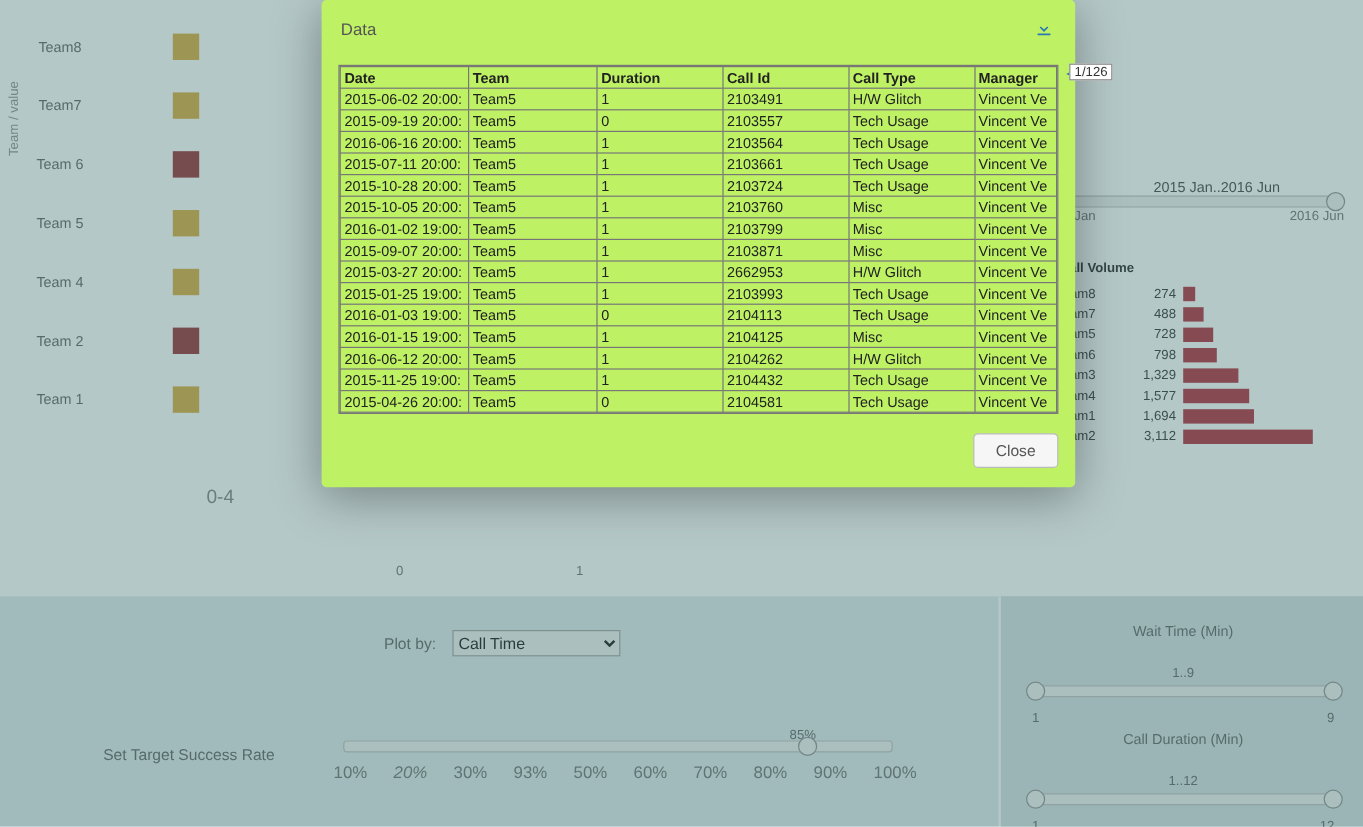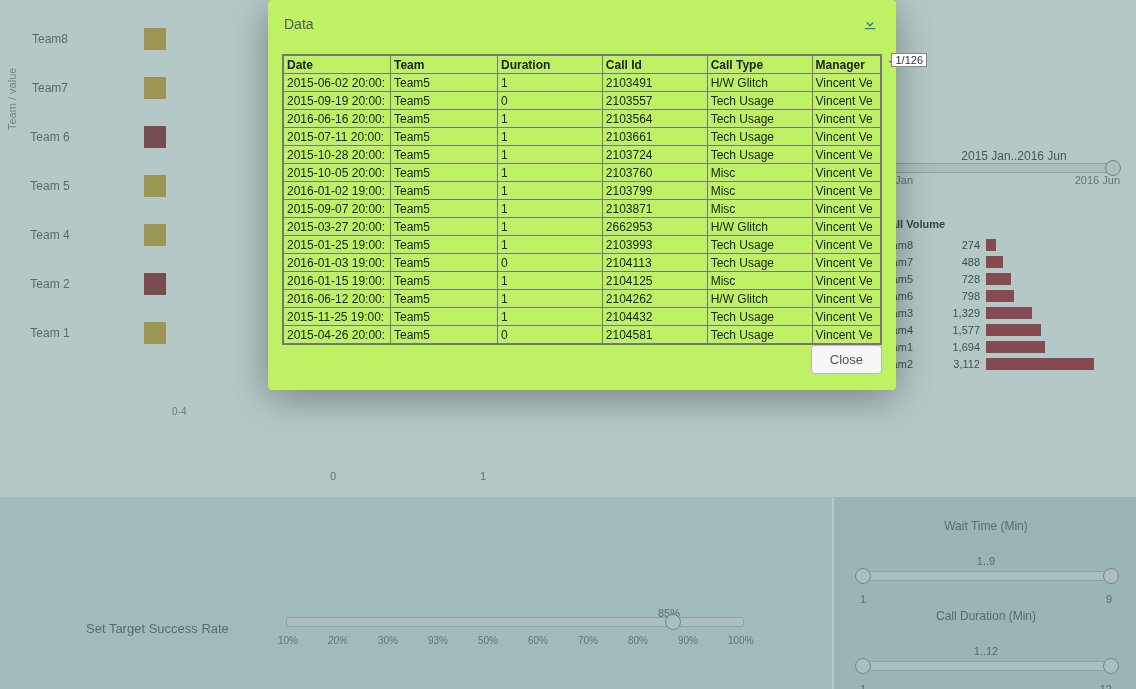--- a/index.html
+++ b/index.html
@@ -7,21 +7,21 @@
 
 .left-chart{position:absolute;left:0;top:0;width:240px;height:420px}
 .left-chart .ylab{position:absolute;left:6px;top:130px;transform:rotate(-90deg);transform-origin:left top;font-size:11px;color:#888}
 .team-rows{position:absolute;left:20px;top:14px;width:210px}
 .team-row{height:49px;display:flex;align-items:center}
 .team-row .name{width:60px;text-align:center;font-size:12px;color:#555}
 .team-row .sw-wrap{flex:1;display:flex;justify-content:center}
 .swatch{width:22px;height:22px}
 .gold{background:#d4a22d}
 .maroon{background:#8c1e24}
-.left-axis{position:absolute;left:172px;top:406px;font-size:10px;color:#777}
+.left-axis{position:absolute;left:172px;top:406px;font-size:16px;color:#777}
 .bottom-tick{position:absolute;left:330px;top:470px;font-size:11px;color:#666}
 .bottom-tick2{position:absolute;left:480px;top:470px;font-size:11px;color:#666}
 
 .right-top{position:absolute;left:862px;top:0;width:274px;height:210px}
 .phone-circle{position:absolute;top:25px;left:106px;width:74px;height:74px;border:4px solid rgba(255,255,255,.85);border-radius:50%;display:flex;align-items:center;justify-content:center}
 .date-range-lbl{position:absolute;top:149px;left:40px;right:10px;text-align:center;font-size:12px;color:#333}
 .track{position:absolute;height:8px;background:#eee;border:1px solid #bbb;border-radius:3px}
 .thumb{position:absolute;width:14px;height:14px;border-radius:50%;background:#eee;border:1px solid #888;top:-4px}
 .date-slider{position:absolute;top:163px;left:20px;width:234px}
 .date-tick{position:absolute;font-size:11px;color:#666}
@@ -32,21 +32,21 @@
 .cv-row input{width:12px;height:12px;margin:0 4px 0 0}
 .cv-team{width:50px;font-size:11px;color:#222}
 .cv-num{width:50px;text-align:right;font-size:11px;color:#222;margin-right:6px}
 .cv-bar{height:12px;background:#a91d28}
 
 .bottom-strip{position:absolute;left:0;top:497px;right:0;bottom:0;background:#dbe7eb}
 .plot-by{position:absolute;left:320px;top:28px;font-size:13px;color:#555}
 .plot-by select{margin-left:10px;width:140px;height:22px;background:#eee;border:1px solid #999}
 .target-lbl{position:absolute;left:86px;top:124px;font-size:13px;color:#555}
 .target-slider{position:absolute;left:286px;top:120px;width:456px}
-.target-tick{position:absolute;top:18px;font-size:10px;color:#666}
+.target-tick{position:absolute;top:18px;font-size:14px;color:#666}
 .target-val{position:absolute;top:-10px;font-size:11px;color:#555}
 .right-bottom{position:absolute;left:832px;top:497px;width:304px;height:192px;background:#cfdde0;border-left:2px solid #fff}
 .rb-sec{position:absolute;width:100%}
 .rb-title{text-align:center;font-size:12px;color:#555}
 .rb-val{text-align:center;font-size:11px;color:#555;margin-top:22px}
 .rb-slider{position:relative;margin:4px 26px 0}
 .rb-slider .track{position:relative;width:100%}
 .rb-tickL{position:absolute;left:26px;font-size:11px;color:#555}
 .rb-tickR{position:absolute;right:26px;font-size:11px;color:#555}
 .vline{position:absolute;left:832px;top:0;width:2px;height:497px;background:#fff}
@@ -55,21 +55,21 @@
 
 .dialog{position:absolute;left:268px;top:0;width:600px;background:#bef264;border-radius:4px;box-shadow:0 8px 40px rgba(0,0,0,.35);padding:10px 14px 16px}
 .dlg-title{font-size:14px;color:#555;margin:6px 0 22px 2px}
 .dl-icon{position:absolute;right:18px;top:16px;color:#2a77b4}
 .table-wrap{border:1px solid #777;position:relative}
 table{border-collapse:collapse;width:100%;table-layout:fixed;font-size:12px;color:#222}
 th,td{border:1px solid #777;padding:0 3px;height:17px;white-space:nowrap;overflow:hidden}
 th{text-align:left;font-weight:bold}
 .page-ind{position:absolute;right:-46px;top:-2px;font-size:11px;background:#fff;border:1px solid #888;padding:0 3px}
 .arrow-left{position:absolute;right:-14px;top:-2px;color:#2a77b4;font-size:13px}
-.close-btn{float:right;padding:6px 18px;border:1px solid #bbb;border-radius:4px;background:#f6f6f6;color:#555;font-size:13px;cursor:pointer}
+.close-btn{float:right;margin-top:16px;padding:6px 18px;border:1px solid #bbb;border-radius:4px;background:#f6f6f6;color:#555;font-size:13px;cursor:pointer}
 </style>
 </head>
 <body>
 
 <div class="page">
 
   <div class="left-chart">
     <div class="ylab">Team / value</div>
     <div class="team-rows" id="team-rows">
         <div class="team-row">
@@ -187,20 +187,24 @@
         <div class="cv-row">
           <input type="checkbox" style="">
           <span class="cv-team">Team2</span>
           <span class="cv-num">3,112</span>
           <span class="cv-bar" style="width:108px"></span>
         </div>
       </div>
   </div>
 
   <div class="bottom-strip">
+    <div class="plot-by">
+      <span>Plot by:</span>
+      <select><option>Call Time</option></select>
+    </div>
     <div class="target-lbl">Set Target Success Rate</div>
     <div class="target-slider">
       <div class="target-val" style="left:372px">85%</div>
       <div class="track" style="width:100%">
           <div class="thumb" style="left:378px"></div>
         </div>
       <div id="target-ticks">
           <span class="target-tick" style="left: -8px;">10%</span>
           <span class="target-tick" style="left: 42px; font-style: italic;">20%</span>
           <span class="target-tick" style="left: 92px;">30%</span>

